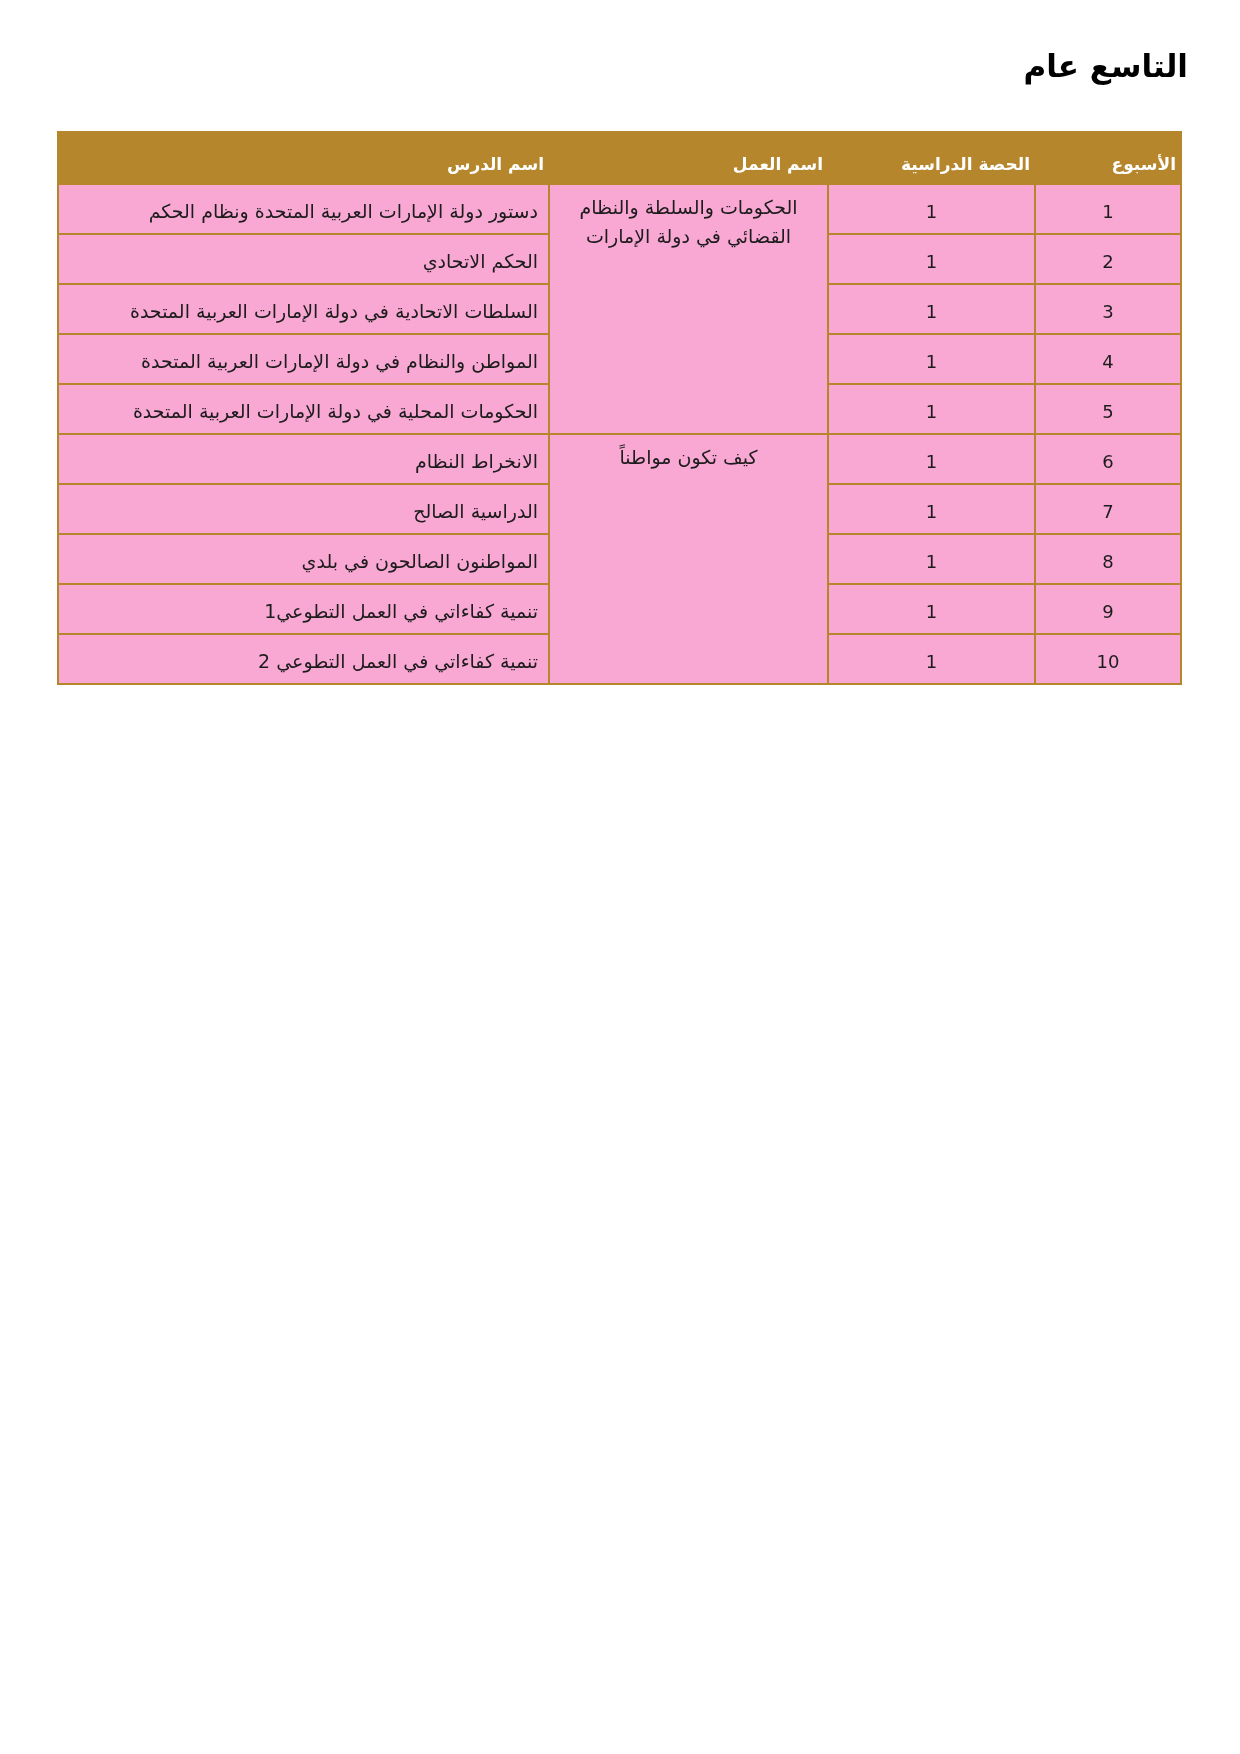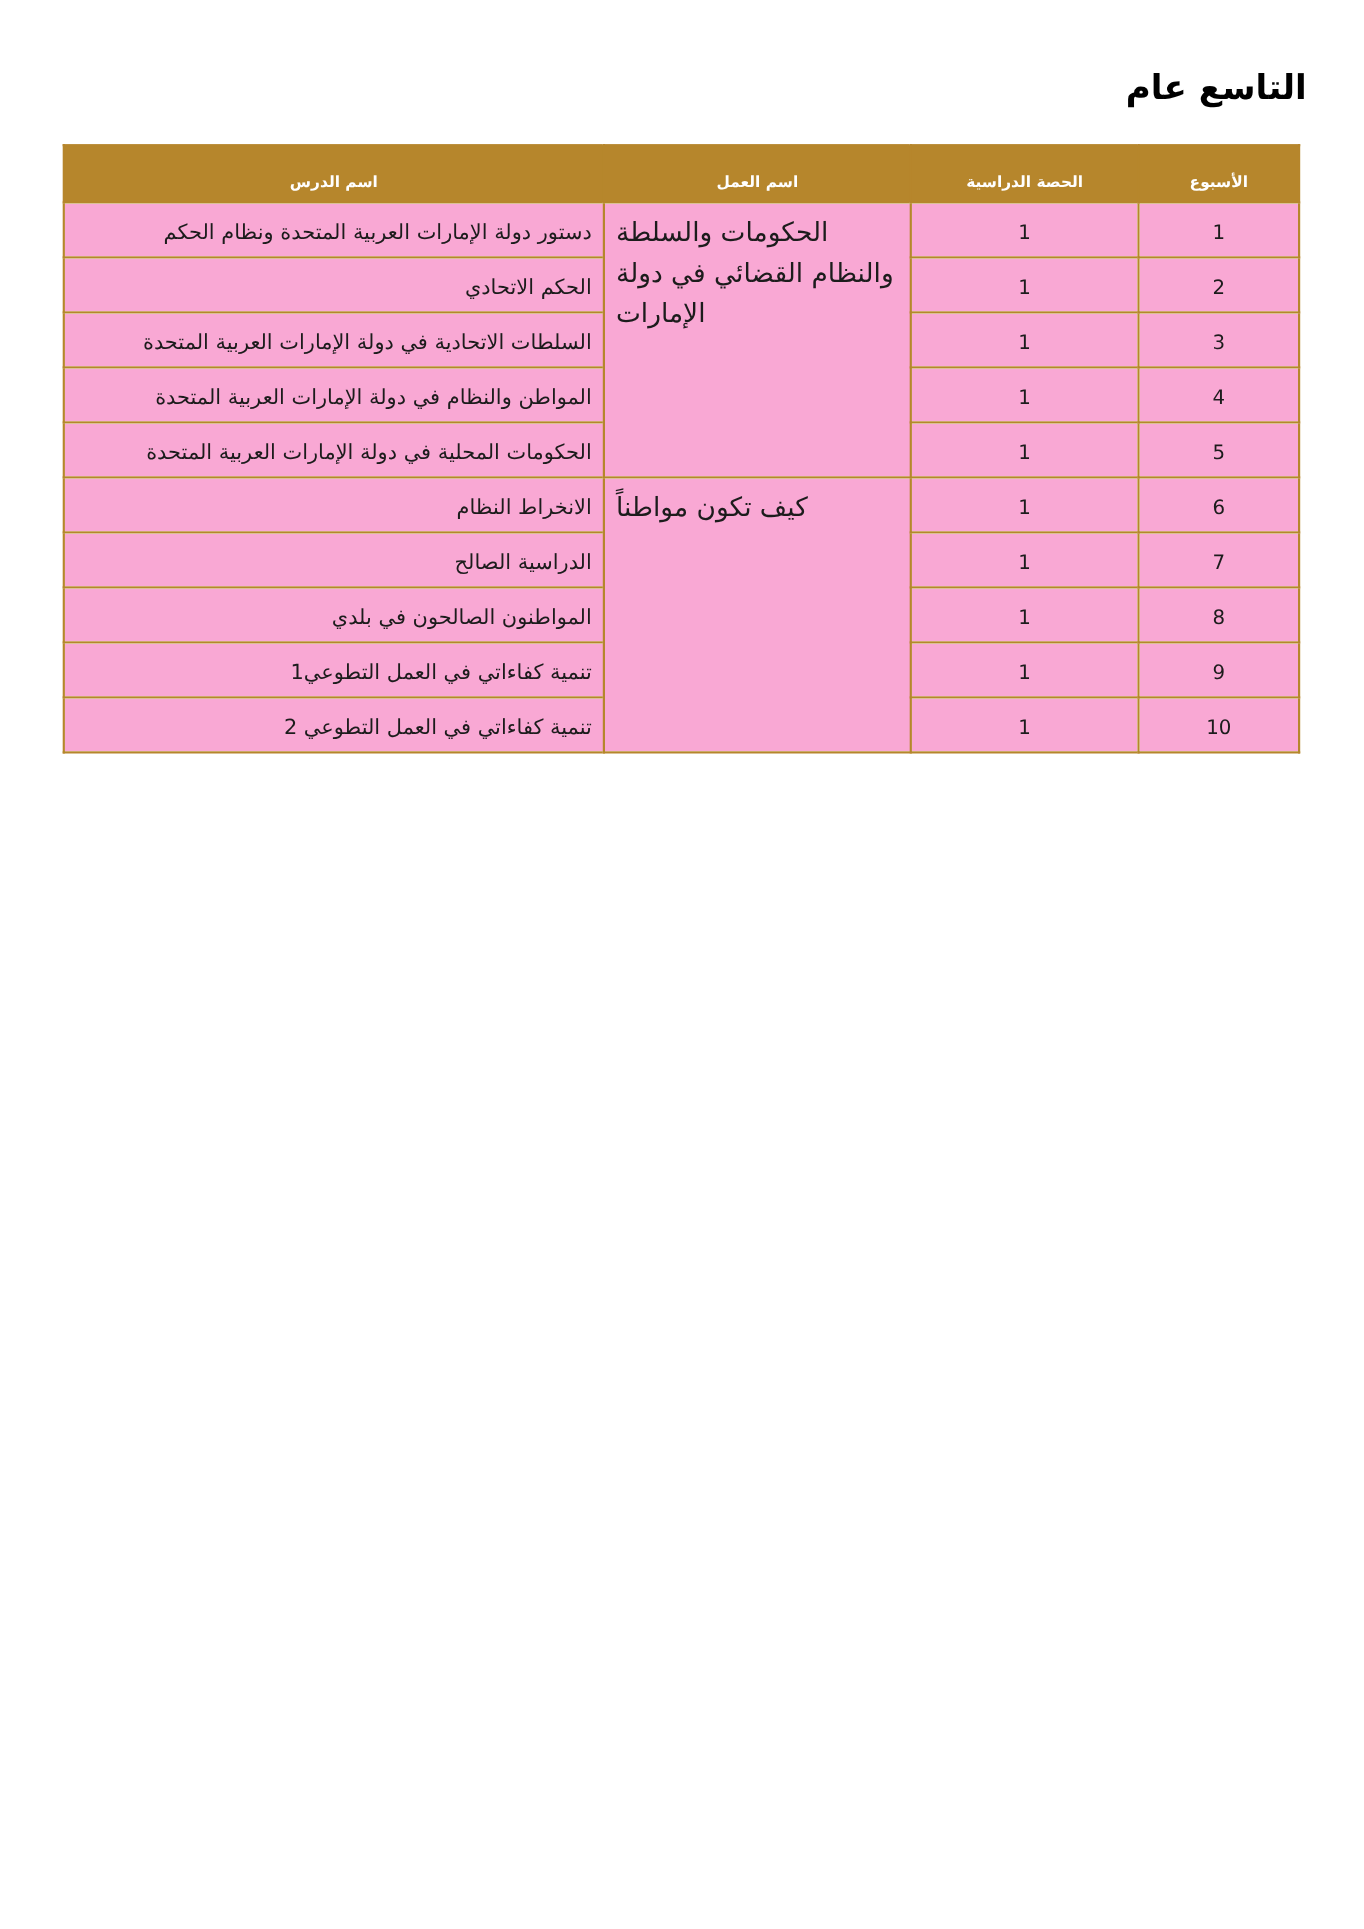--- a/index.html
+++ b/index.html
@@ -17,21 +17,21 @@
     color:var(--body-text);
     direction:rtl;
   }
   .page{
     position:absolute;inset:0;
     width:1240px;height:1754px;
     background:#ffffff;
   }
   .page-title{
     position:absolute;
-    top:62px;
+    top:48px;
     right:52px;
     font-size:31px;
     font-weight:bold;
     color:#000000;
     letter-spacing:0;
     line-height:1.2;
   }
   table.schedule{
     position:absolute;
     top:131px;
@@ -41,44 +41,44 @@
     table-layout:fixed;
     direction:rtl;
   }
   table.schedule col.c-week{width:146px;}
   table.schedule col.c-period{width:207px;}
   table.schedule col.c-unit{width:279px;}
   table.schedule col.c-lesson{width:491px;}
   table.schedule th{
     background:var(--gold);
     color:var(--header-text);
-    font-size:14px;
+    font-size:17px;
     font-weight:bold;
     height:52px;
-    text-align:center;
+    text-align:right;
     vertical-align:bottom;
     padding:0 4px 9px 4px;
     border:2px solid var(--gold);
   }
   table.schedule td{
     border:2px solid var(--gold);
     height:50px;
     background:#f9a8d4;
     overflow:hidden;
   }
   td.week-cell, td.period-cell{
     text-align:center;
     vertical-align:middle;
     font-size:18px;
     padding-top:6px;
   }
   td.unit-cell{
-    text-align:left;
+    text-align:center;
     vertical-align:top;
-    font-size:24px;
+    font-size:19px;
     line-height:1.55;
     padding:8px 10px 2px 10px;
   }
   td.lesson-cell{
     text-align:right;
     vertical-align:bottom;
     font-size:19px;
     line-height:1.35;
     padding:0 10px 8px 14px;
   }

